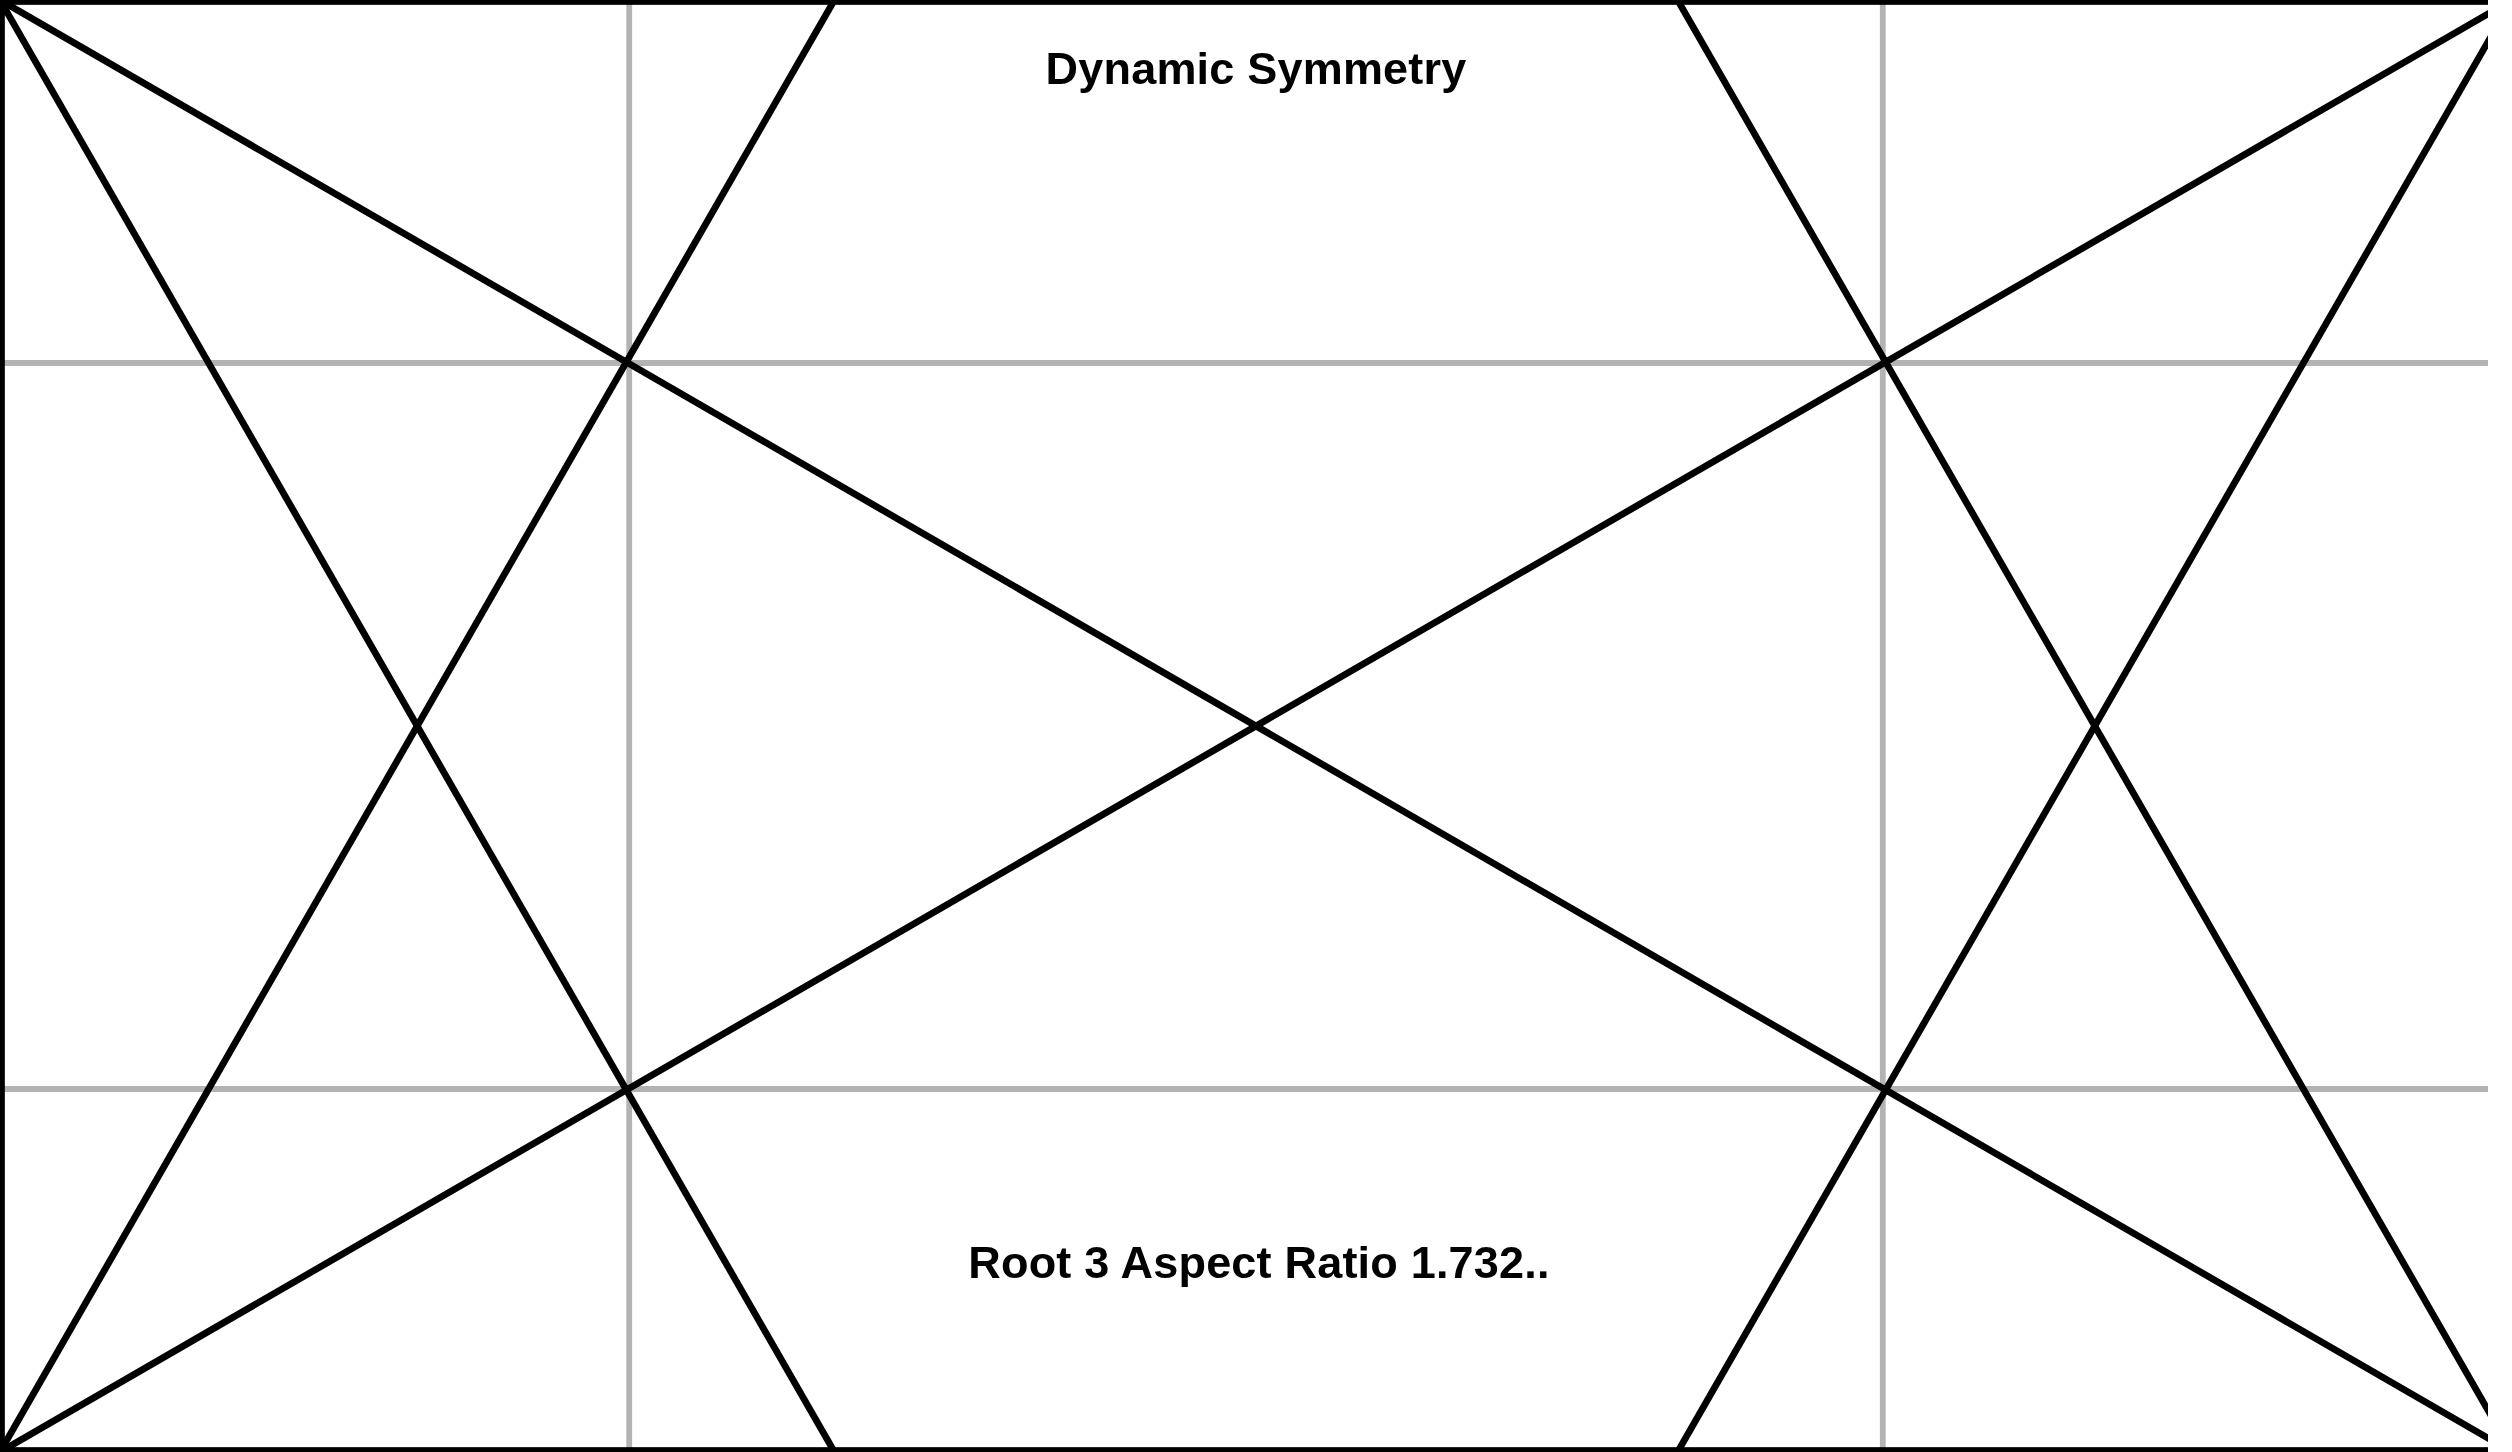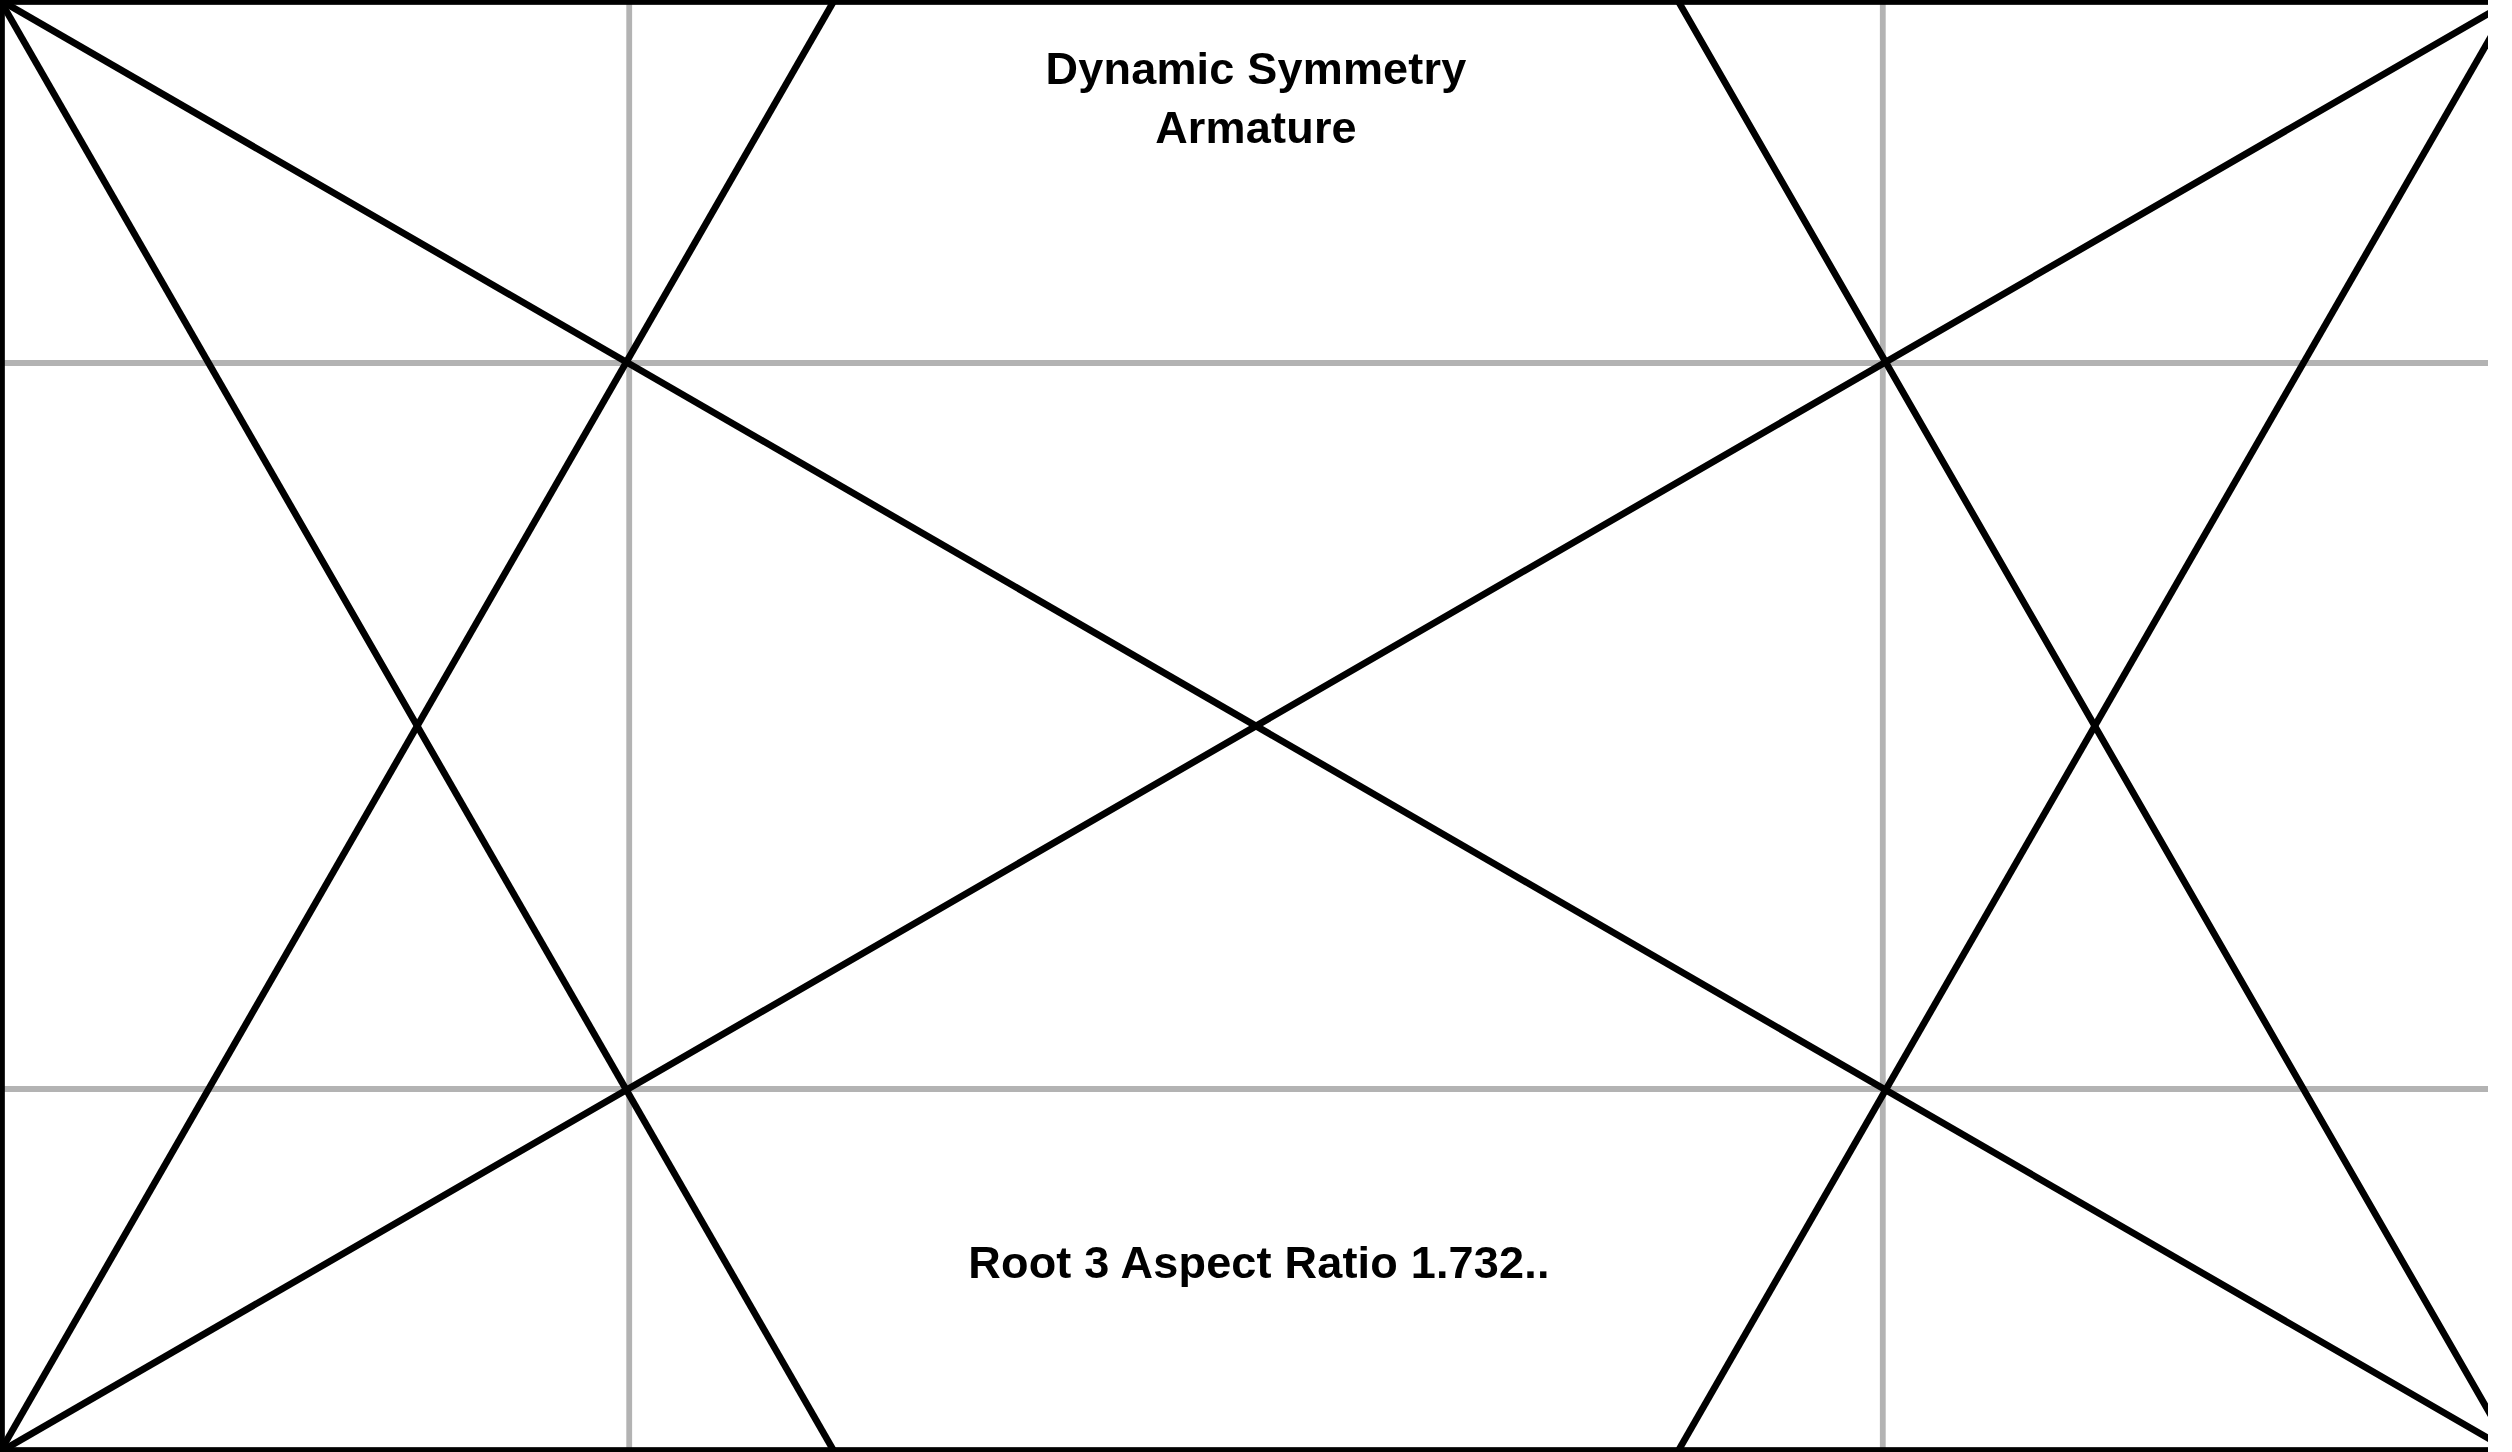--- a/index.html
+++ b/index.html
@@ -86,20 +86,19 @@
       <line x1="0" y1="1500" x2="862" y2="0" stroke="#000000" stroke-width="7" stroke-linecap="square"></line>
       <line x1="2595" y1="1500" x2="1733" y2="0" stroke="#000000" stroke-width="7" stroke-linecap="square"></line>
     </g>
 
     <rect x="2.5" y="2.5" width="2590" height="1495" fill="none" stroke="#000000" stroke-width="5"></rect>
   </svg>
 
   <div class="label-layer">
     <div id="title-block">
       <span class="title-line">Dynamic Symmetry</span>
-      <span class="title-line">Armature</span>
     </div>
 
     <div id="subtitle-block">Root 3 Aspect Ratio 1.732..</div>
   </div>
 
 </div>
 
 
 </body></html>

